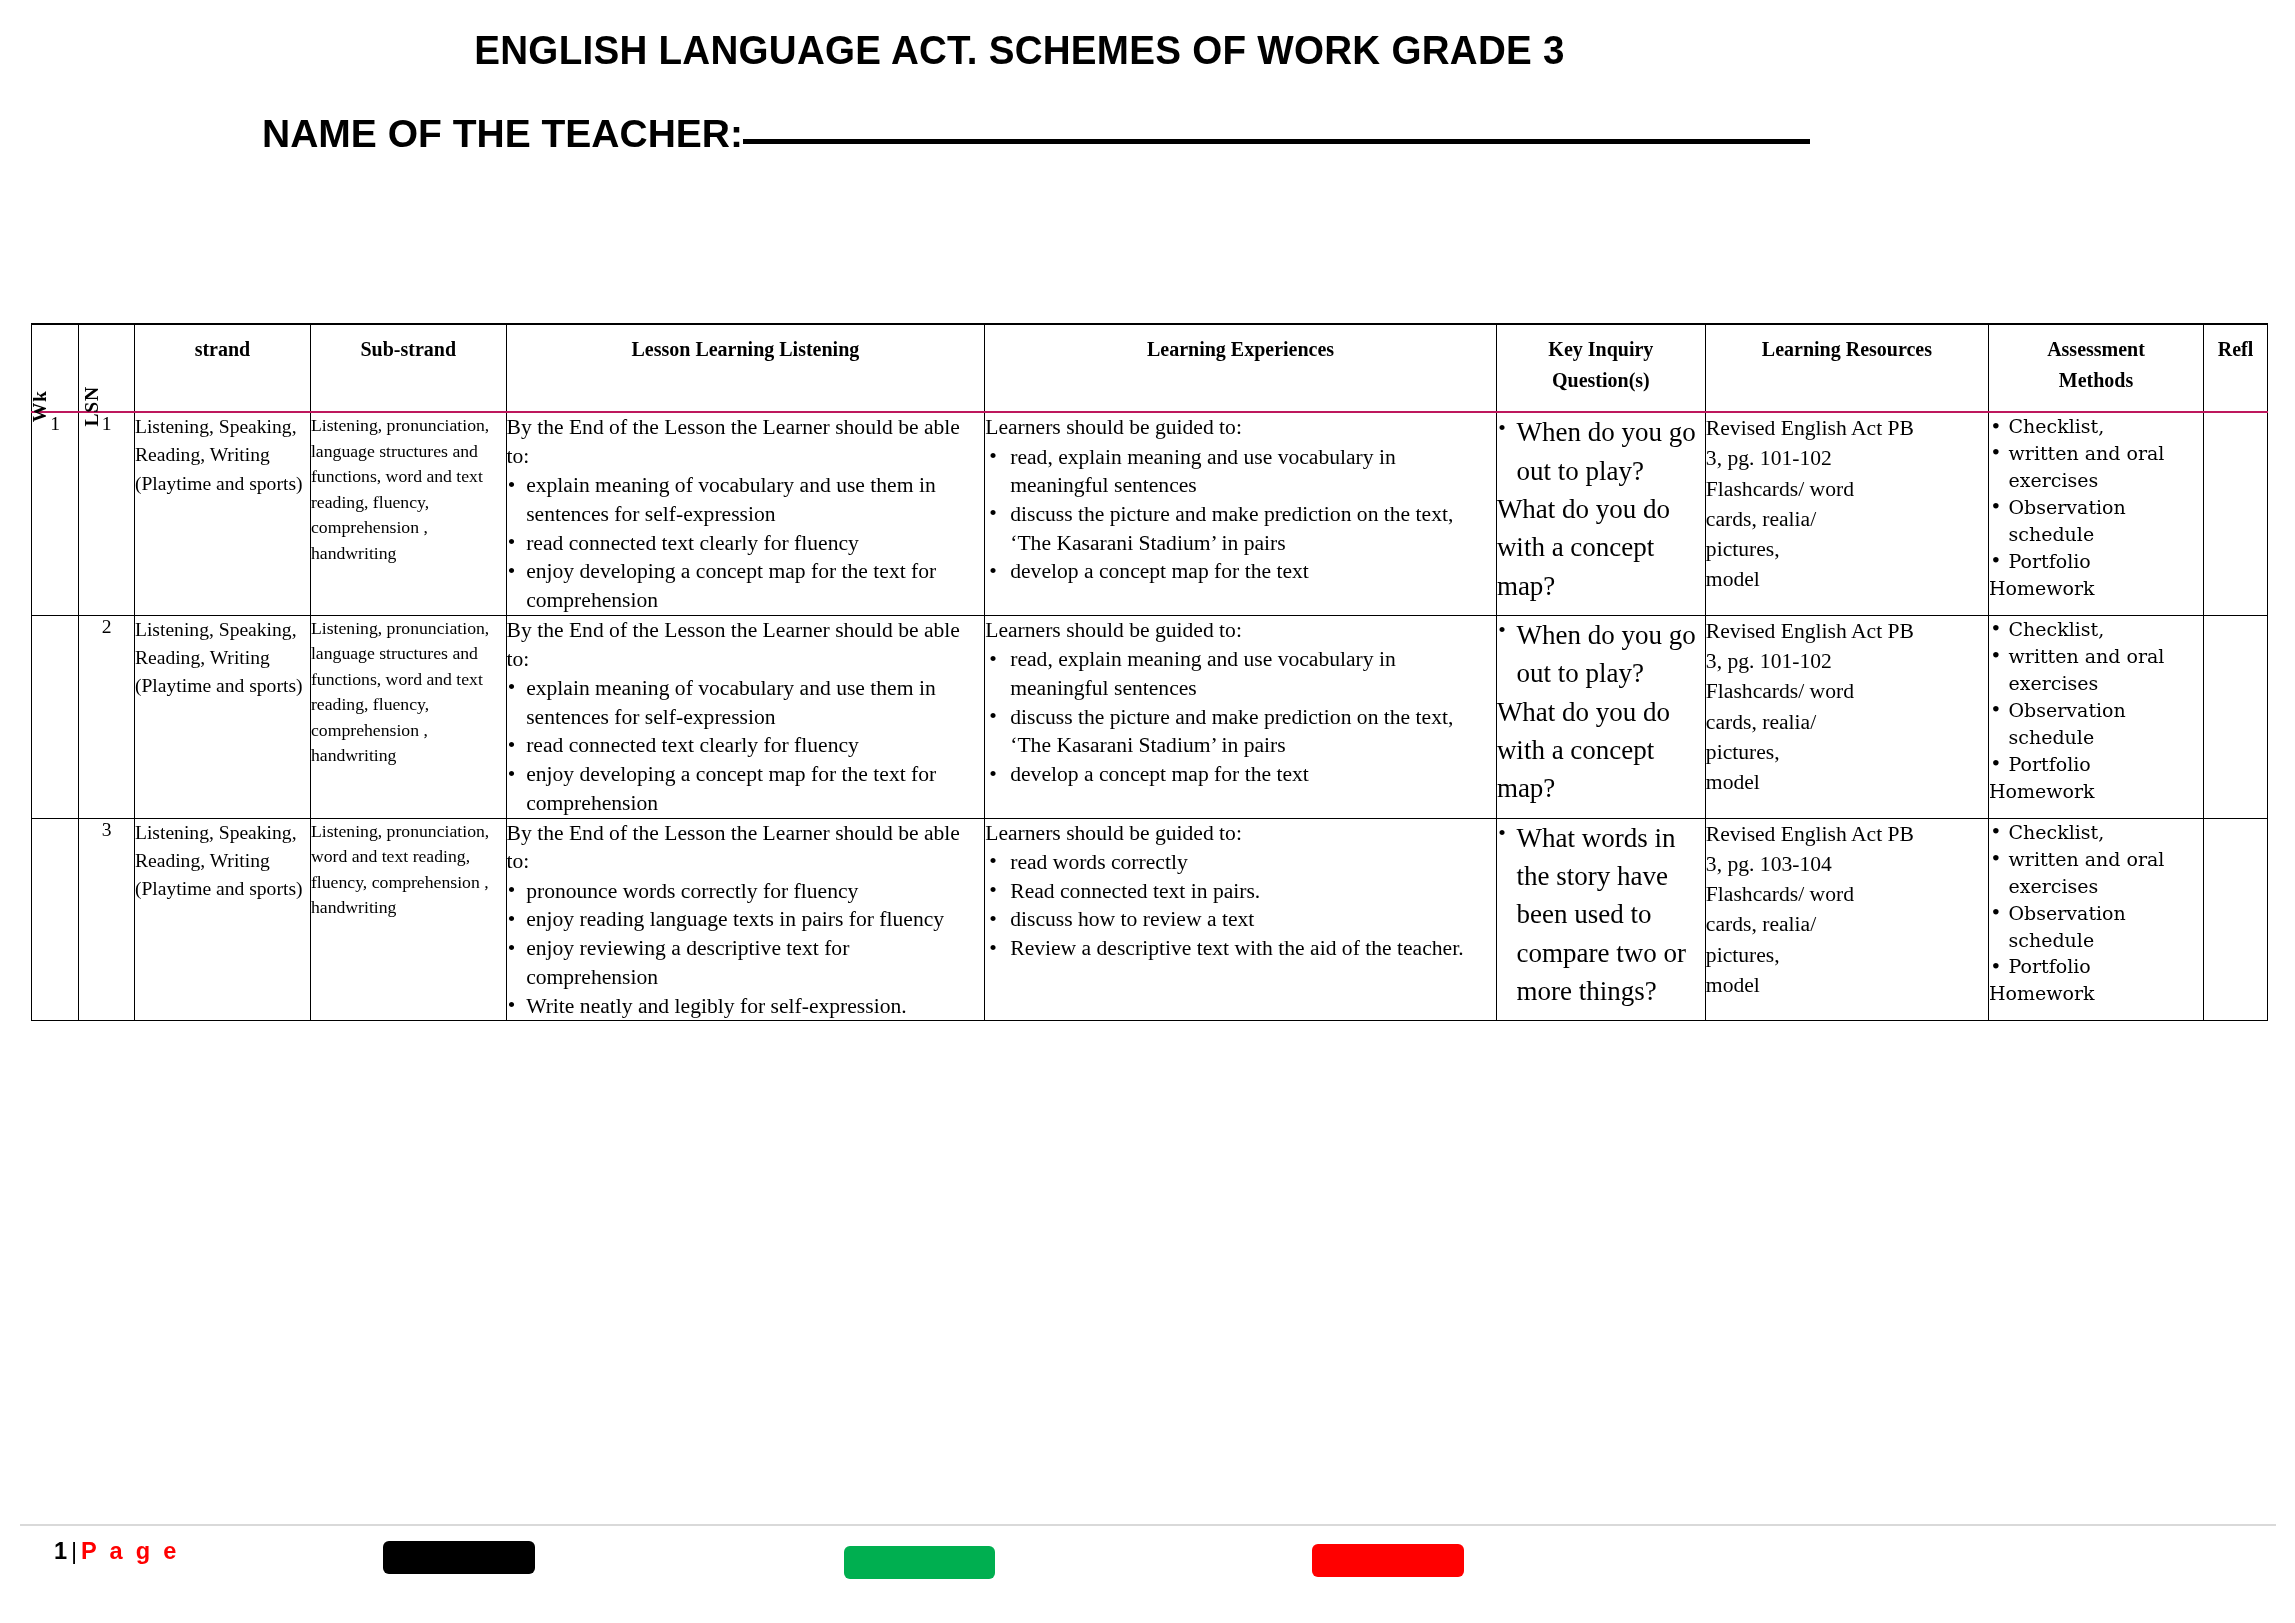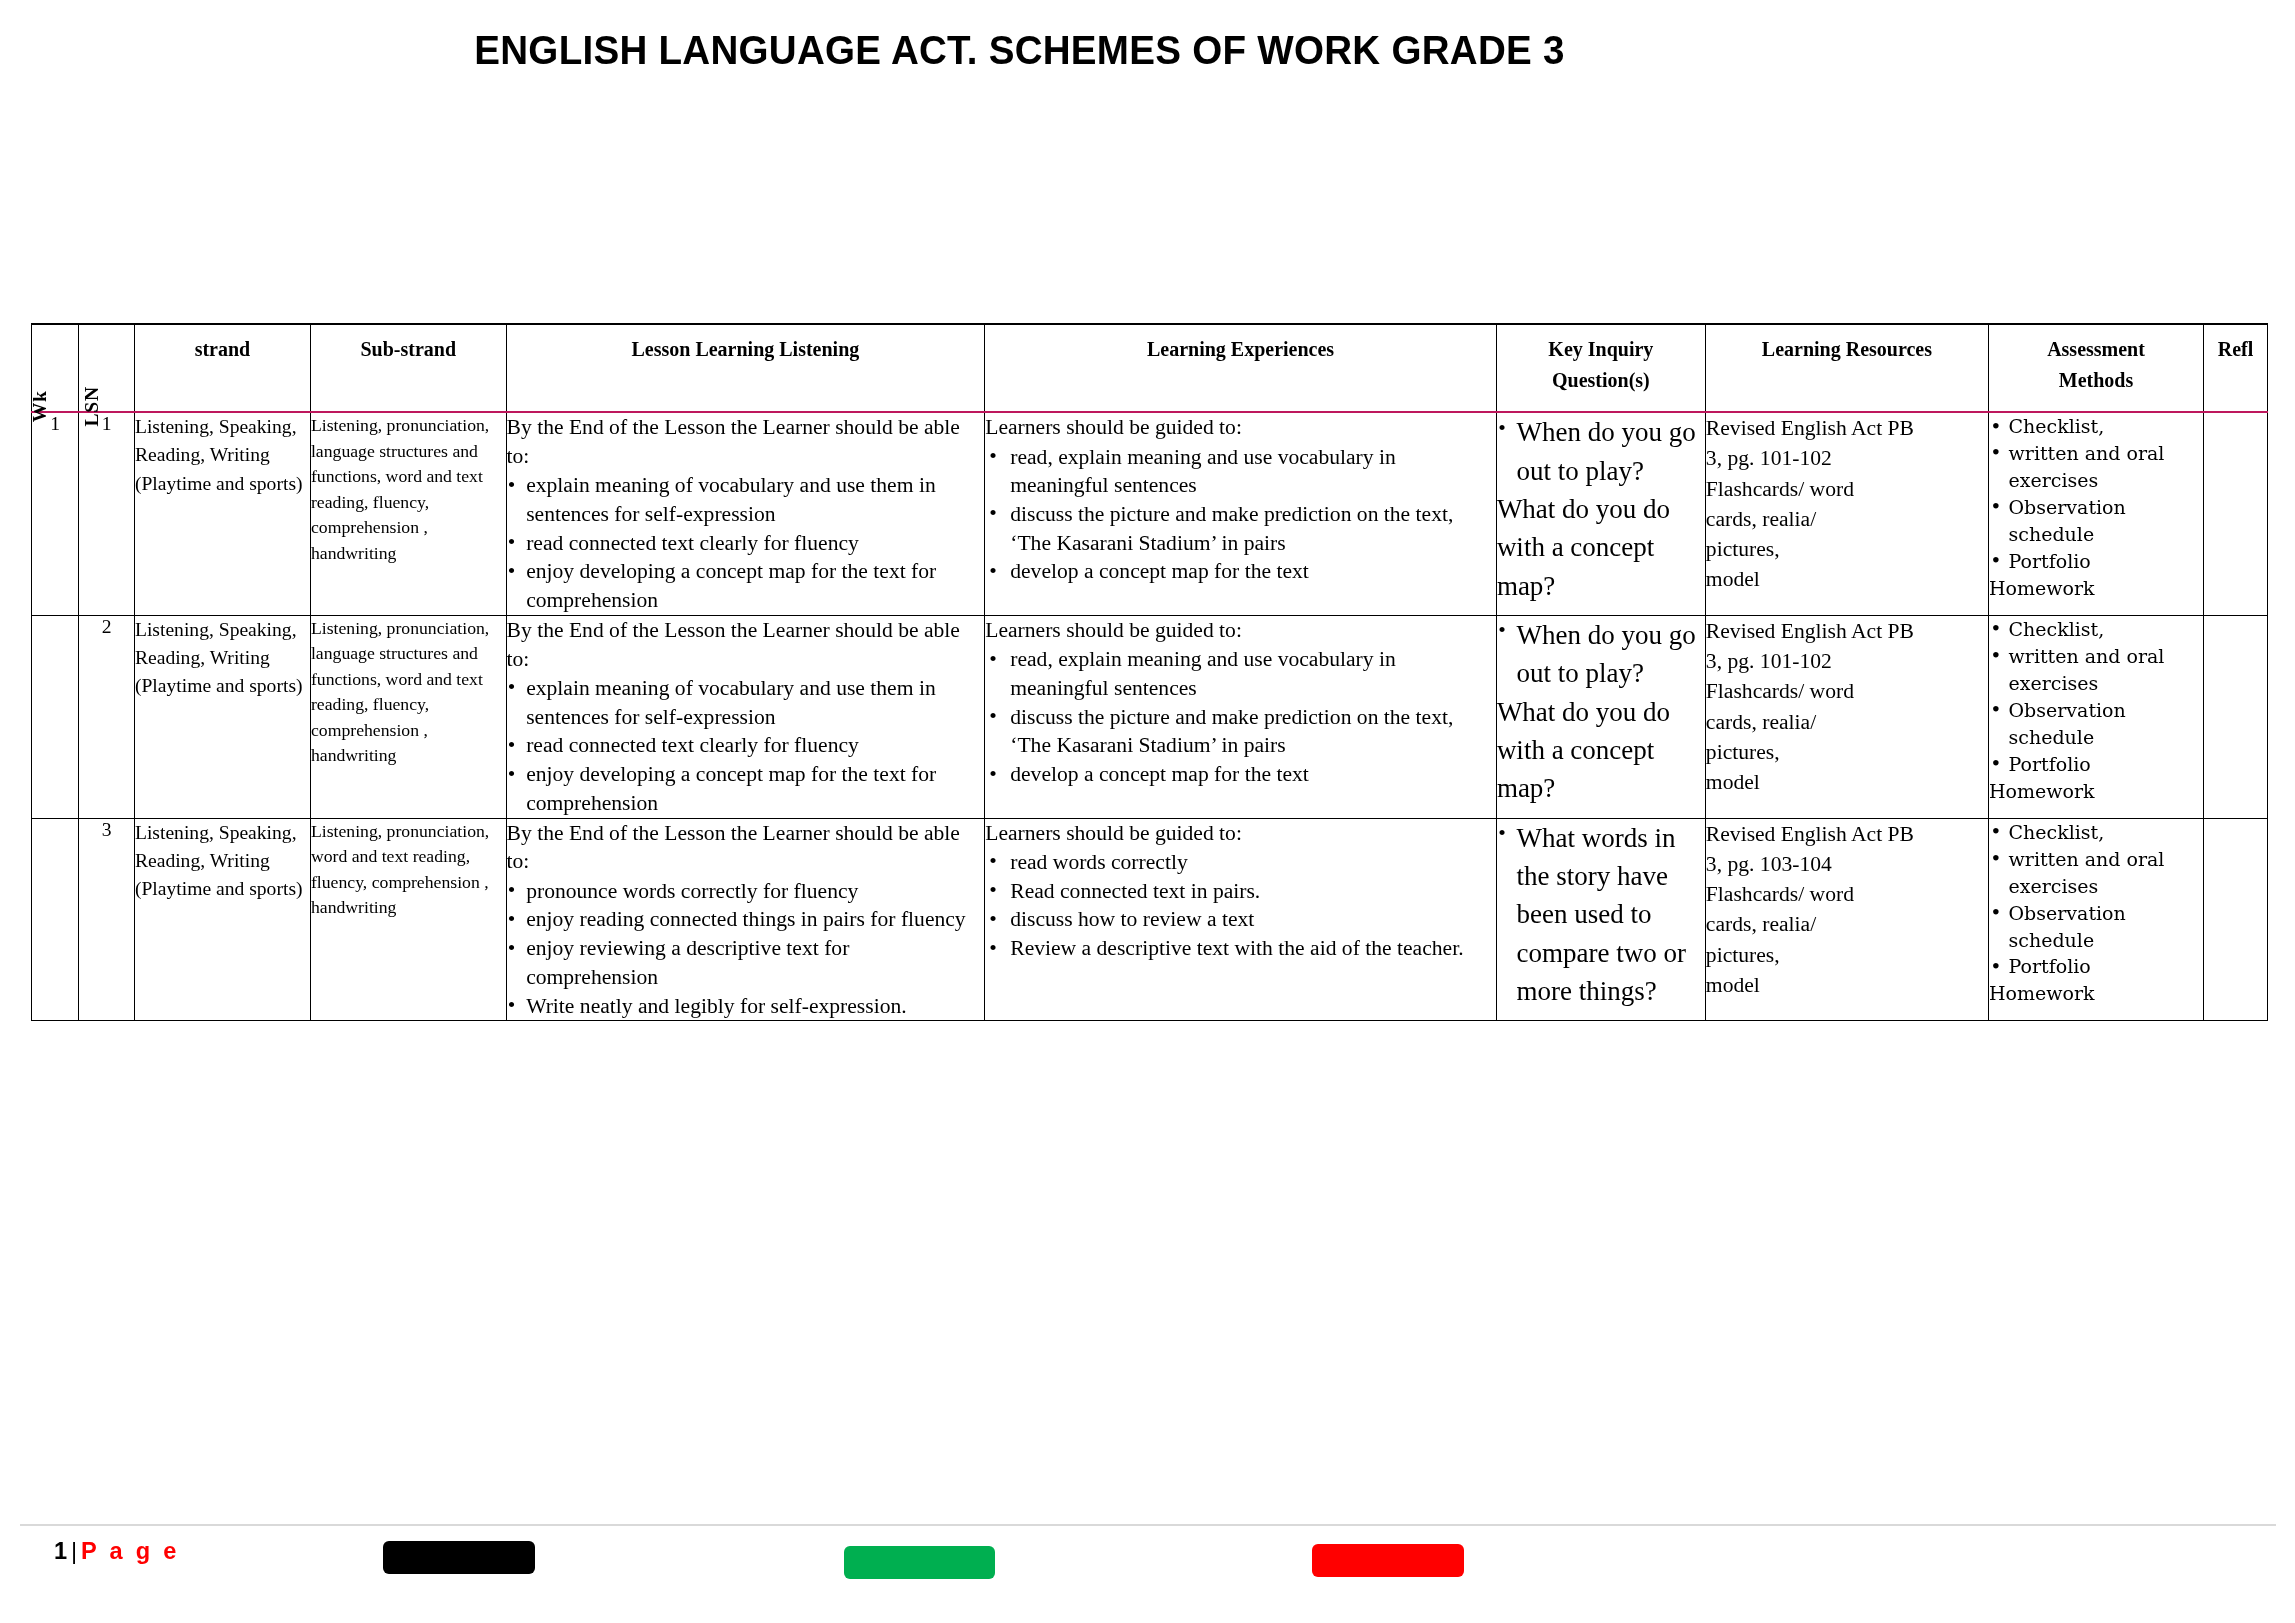--- a/index.html
+++ b/index.html
@@ -252,20 +252,24 @@
   .flag-green { left: 844px; top: 1546px; width: 151px; background: #00af50; }
   .flag-red   { left: 1312px; top: 1544px; width: 152px; background: #ff0000; }
 </style>
 </head>
 <body>
 
 <div class="page">
 
   <h1 class="doc-title">ENGLISH LANGUAGE ACT. SCHEMES OF WORK GRADE 3</h1>
 
+  <div class="teacher-line">
+    <span>NAME OF THE TEACHER:</span>
+      <span class="blank-rule rule-teacher"></span>
+  </div>
 
 
   <table class="sow-table">
     <colgroup>
       <col class="c-wk">
         <col class="c-lsn">
         <col class="c-str">
         <col class="c-sub">
       <col class="c-llo">
         <col class="c-le">
@@ -393,21 +397,21 @@
         </tr>
         <tr>
           <td class="num"></td>
           <td class="num">3</td>
           <td class="strand-cell"><span>Listening, Speaking, Reading, Writing <b>(Playtime and sports)</b></span></td>
           <td class="sub-cell"><span>Listening, pronunciation, word and text reading, fluency, comprehension , handwriting</span></td>
           <td class="body-cell">
             <span class="lead">By the End of the Lesson the Learner should be able to:</span>
             <ul class="bl ">
               <li>pronounce words correctly for fluency</li>
-              <li>enjoy reading connected things in pairs for fluency</li>
+              <li>enjoy reading language texts in pairs for fluency</li>
               <li>enjoy reviewing a descriptive text for comprehension</li>
               <li>Write neatly and legibly for self-expression.</li>
             </ul>
           </td>
           <td class="body-cell">
             <span class="lead">Learners should be guided to:</span>
             <ul class="bl wide">
               <li>read words correctly</li>
               <li>Read connected text in pairs.</li>
               <li>discuss how to review a text</li>

